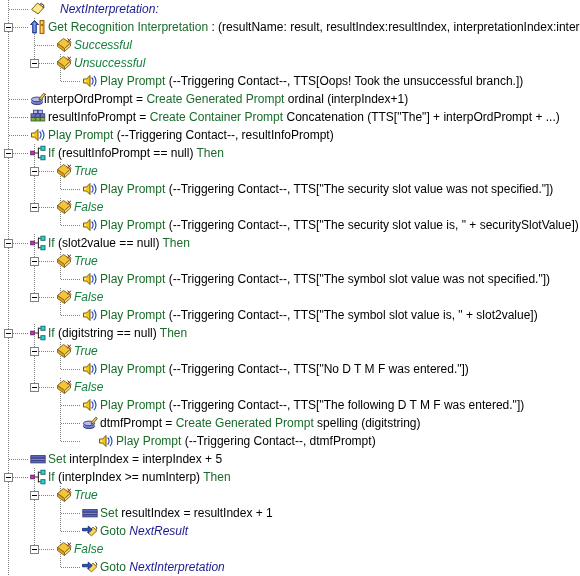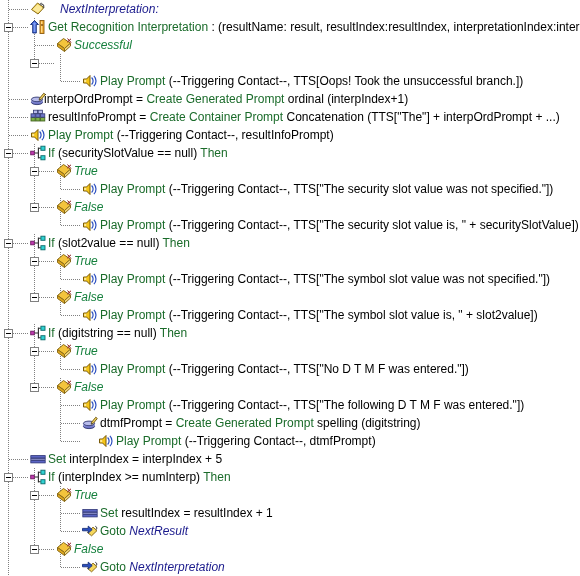--- a/index.html
+++ b/index.html
@@ -116,20 +116,28 @@
     <div class="row" style="top: 36px; left: 0px;"><span class="icon" style="left: 56px;">
         <svg width="16" height="16" viewBox="0 0 16 16">
           <polygon points="1.5,6.5 7.5,1.5 14.5,6.2 8.5,11.5" fill="#f3c43c" stroke="#8a6b17" stroke-width="1" stroke-linejoin="round"></polygon>
           <polygon points="1.5,6.5 8.5,11.5 8.5,14.5 1.5,9.5" fill="#e0a81e" stroke="#8a6b17" stroke-width="1" stroke-linejoin="round"></polygon>
           <polygon points="8.5,11.5 14.5,6.2 14.5,9 8.5,14.5" fill="#f7dc80" stroke="#8a6b17" stroke-width="1" stroke-linejoin="round"></polygon>
           <path d="M11.5,1.5 L15,5.5 M15,1.8 L11.2,5.2" stroke="#8b1a1a" stroke-width="1" fill="none"></path>
         </svg>
       </span><span class="lbl" style="margin-left: 74px;"><span class="t-maroon">Successful</span></span></div>
     <div class="hline" style="left: 35px; top: 63px; width: 20px;"></div>
     <div class="expander" style="left: 30px; top: 59px;"></div>
+    <div class="row" style="top: 54px; left: 0px;"><span class="icon" style="left: 56px;">
+        <svg width="16" height="16" viewBox="0 0 16 16">
+          <polygon points="1.5,6.5 7.5,1.5 14.5,6.2 8.5,11.5" fill="#f3c43c" stroke="#8a6b17" stroke-width="1" stroke-linejoin="round"></polygon>
+          <polygon points="1.5,6.5 8.5,11.5 8.5,14.5 1.5,9.5" fill="#e0a81e" stroke="#8a6b17" stroke-width="1" stroke-linejoin="round"></polygon>
+          <polygon points="8.5,11.5 14.5,6.2 14.5,9 8.5,14.5" fill="#f7dc80" stroke="#8a6b17" stroke-width="1" stroke-linejoin="round"></polygon>
+          <path d="M11.5,1.5 L15,5.5 M15,1.8 L11.2,5.2" stroke="#8b1a1a" stroke-width="1" fill="none"></path>
+        </svg>
+      </span><span class="lbl" style="margin-left: 74px;"><span class="t-maroon">Unsuccessful</span></span></div>
     <div class="hline" style="left: 61px; top: 81px; width: 20px;"></div>
     <div class="row" style="top: 72px; left: 0px;"><span class="icon" style="left: 82px;">
         <svg width="16" height="16" viewBox="0 0 16 16">
           <polygon points="1.5,6 4.5,6 8,2.5 8,13.5 4.5,10 1.5,10" fill="#f5c518" stroke="#7a5a08" stroke-width="1" stroke-linejoin="round"></polygon>
           <rect x="2.2" y="6.8" width="2" height="2.4" fill="#fde99a"></rect>
           <path d="M9.6,4.5 C11.6,6.4 11.6,9.6 9.6,11.5" fill="none" stroke="#2a4ec0" stroke-width="1.2"></path>
           <path d="M11.9,2.8 C14.7,5.6 14.7,10.4 11.9,13.2" fill="none" stroke="#2a4ec0" stroke-width="1.2"></path>
         </svg>
       </span><span class="lbl" style="margin-left: 100px;"><span class="t-green">Play Prompt</span><span class="t-black"> (--Triggering Contact--, TTS[Oops! Took the unsuccessful branch.])</span></span></div>
     <div class="hline" style="left: 9px; top: 99px; width: 20px;"></div>
@@ -166,21 +174,21 @@
       </span><span class="lbl" style="margin-left: 48px;"><span class="t-green">Play Prompt</span><span class="t-black"> (--Triggering Contact--, resultInfoPrompt)</span></span></div>
     <div class="hline" style="left: 9px; top: 153px; width: 20px;"></div>
     <div class="expander" style="left: 4px; top: 149px;"></div>
     <div class="row" style="top: 144px; left: 0px;"><span class="icon" style="left: 30px;">
         <svg width="16" height="16" viewBox="0 0 16 16">
           <rect x="0.7" y="6.2" width="3.6" height="3.6" fill="#c03ab0" stroke="#6c1a62" stroke-width="0.9"></rect>
           <path d="M4.6,8 L8.4,8 M8.4,2.4 L8.4,13.6 M8.4,3.2 L10.8,3.2 M8.4,12.8 L10.8,12.8" fill="none" stroke="#2a2a2a" stroke-width="1.1"></path>
           <rect x="10.9" y="1.2" width="4.1" height="4.1" fill="#2fd2d2" stroke="#0d6a6a" stroke-width="0.9"></rect>
           <rect x="10.9" y="10.7" width="4.1" height="4.1" fill="#2fd2d2" stroke="#0d6a6a" stroke-width="0.9"></rect>
         </svg>
-      </span><span class="lbl" style="margin-left: 48px;"><span class="t-green">If</span><span class="t-black"> (securitySlotValue == null) </span><span class="t-green">Then</span></span></div>
+      </span><span class="lbl" style="margin-left: 48px;"><span class="t-green">If</span><span class="t-black"> (resultInfoPrompt == null) </span><span class="t-green">Then</span></span></div>
     <div class="hline" style="left: 35px; top: 171px; width: 20px;"></div>
     <div class="expander" style="left: 30px; top: 167px;"></div>
     <div class="row" style="top: 162px; left: 0px;"><span class="icon" style="left: 56px;">
         <svg width="16" height="16" viewBox="0 0 16 16">
           <polygon points="1.5,6.5 7.5,1.5 14.5,6.2 8.5,11.5" fill="#f3c43c" stroke="#8a6b17" stroke-width="1" stroke-linejoin="round"></polygon>
           <polygon points="1.5,6.5 8.5,11.5 8.5,14.5 1.5,9.5" fill="#e0a81e" stroke="#8a6b17" stroke-width="1" stroke-linejoin="round"></polygon>
           <polygon points="8.5,11.5 14.5,6.2 14.5,9 8.5,14.5" fill="#f7dc80" stroke="#8a6b17" stroke-width="1" stroke-linejoin="round"></polygon>
           <path d="M11.5,1.5 L15,5.5 M15,1.8 L11.2,5.2" stroke="#8b1a1a" stroke-width="1" fill="none"></path>
         </svg>
       </span><span class="lbl" style="margin-left: 74px;"><span class="t-maroon">True</span></span></div>

